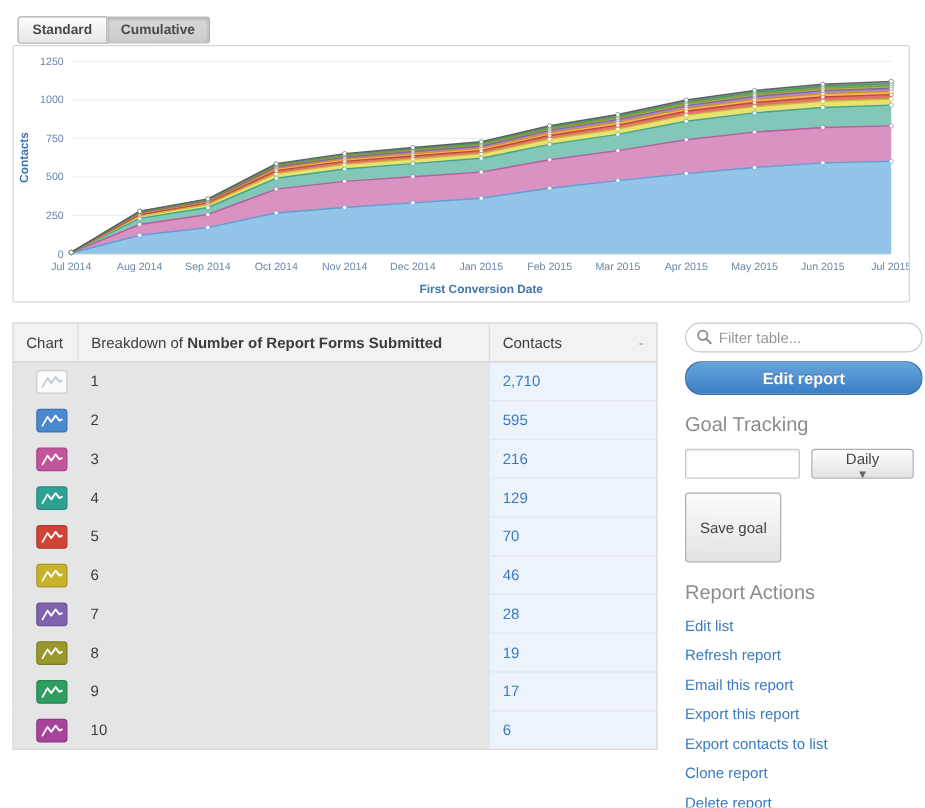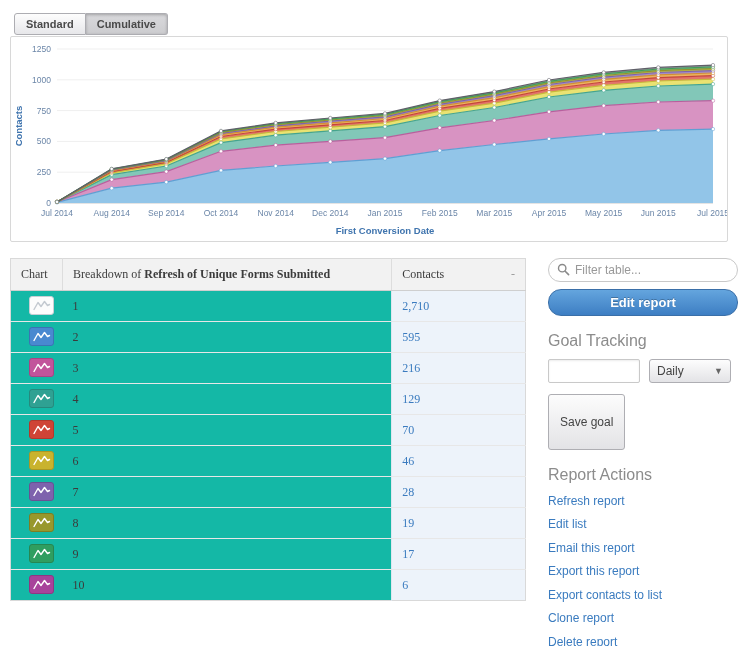--- a/index.html
+++ b/index.html
@@ -27,23 +27,22 @@
   
   .chart-panel {
     position:absolute; top:36px; left:10px; width:718px; height:206px;
     border:1px solid #d8d8d8; border-radius:2px; background:#fff;
   }
   .chart-panel svg { display:block; }
 
   
   .breakdown-table {
     position:absolute; top:258px; left:10px; width:516px;
-    border-collapse:collapse; font-size:12px; background:#14b8a6;
+    border-collapse:collapse; font-size:12px; background:#e5e5e5;
     border:1px solid #d9d9d9;
-    font-family:Liberation Serif, serif;
   }
   .breakdown-table th {
     background:#f2f2f2; color:#3c3c3c; font-weight:normal; text-align:left;
     padding:8px 10px; border-bottom:1px solid #cfcfcf; border-left:1px solid #ddd;
     height:30px;
   }
   .breakdown-table th:first-child { border-left:none; }
   .breakdown-table th.col-contacts { }
   .th-contacts-inner { display:flex; justify-content:space-between; align-items:center; }
   .sort-indicator { color:#999; padding-left:6px; }
@@ -82,20 +81,21 @@
   .goal-input {
     width:92px; height:24px; border:1px solid #c9c9c9; border-radius:2px;
     box-shadow:inset 0 1px 2px rgba(0,0,0,.08); font-family:inherit; font-size:12px;
     padding:0 6px; outline:none;
   }
   .freq-select {
     width:82px; height:24px; border:1px solid #aeaeb3; border-radius:3px;
     background:linear-gradient(#fdfdfd,#e3e3e6); font-size:12px; color:#444;
     display:flex; align-items:center; justify-content:space-between; padding:0 7px;
     cursor:pointer;
+    flex-direction:column;
   }
   .freq-caret { color:#666; font-size:9px; }
   .save-goal-btn {
     margin-top:11px; padding:20px 11px; border:1px solid #aeaeb3; border-radius:3px;
     background:linear-gradient(#fcfcfc,#e3e3e6); font-family:inherit; font-size:12px;
     color:#444; cursor:pointer;
   }
   .action-link { display:block; color:#3a7bbf; font-size:12px; text-decoration:none; margin-top:9.5px; }
 </style>
 </head>
@@ -285,21 +285,21 @@
       <text x="702" y="179" text-anchor="middle" font-size="8.5" fill="#6b86a8">Jul 2015</text>
       <text x="374" y="197" text-anchor="middle" font-size="9.5" font-weight="bold" fill="#3f74ae">First Conversion Date</text>
       <text x="11" y="89" text-anchor="middle" font-size="9.5" font-weight="bold" fill="#3f74ae" transform="rotate(-90 11 89)">Contacts</text>
     </svg>
 </div>
 
 <table class="breakdown-table">
   <thead>
     <tr>
       <th>Chart</th>
-      <th><span>Breakdown of </span><b>Refresh of Unique Forms Submitted</b></th>
+      <th><span>Breakdown of </span><b>Number of Report Forms Submitted</b></th>
       <th class="col-contacts">
         <span class="th-contacts-inner">
             <span>Contacts</span>
             <span class="sort-indicator">-</span>
           </span>
       </th>
     </tr>
   </thead>
   <tbody id="table-body">
     <tr class="">
@@ -432,22 +432,22 @@
   <div class="goal-row">
     <input class="goal-input" type="text" value="" style="">
     <div class="freq-select">
       <span>Daily</span>
       <span class="freq-caret">▼</span>
     </div>
   </div>
   <button class="save-goal-btn">Save goal</button>
 
   <div class="side-heading">Report Actions</div>
+  <a class="action-link" href="#">Edit list</a>
   <a class="action-link" href="#">Refresh report</a>
-  <a class="action-link" href="#">Edit list</a>
   <a class="action-link" href="#">Email this report</a>
   <a class="action-link" href="#">Export this report</a>
   <a class="action-link" href="#">Export contacts to list</a>
   <a class="action-link" href="#">Clone report</a>
   <a class="action-link" href="#">Delete report</a>
 
   <div class="side-heading">Report Details</div>
   
   
   

